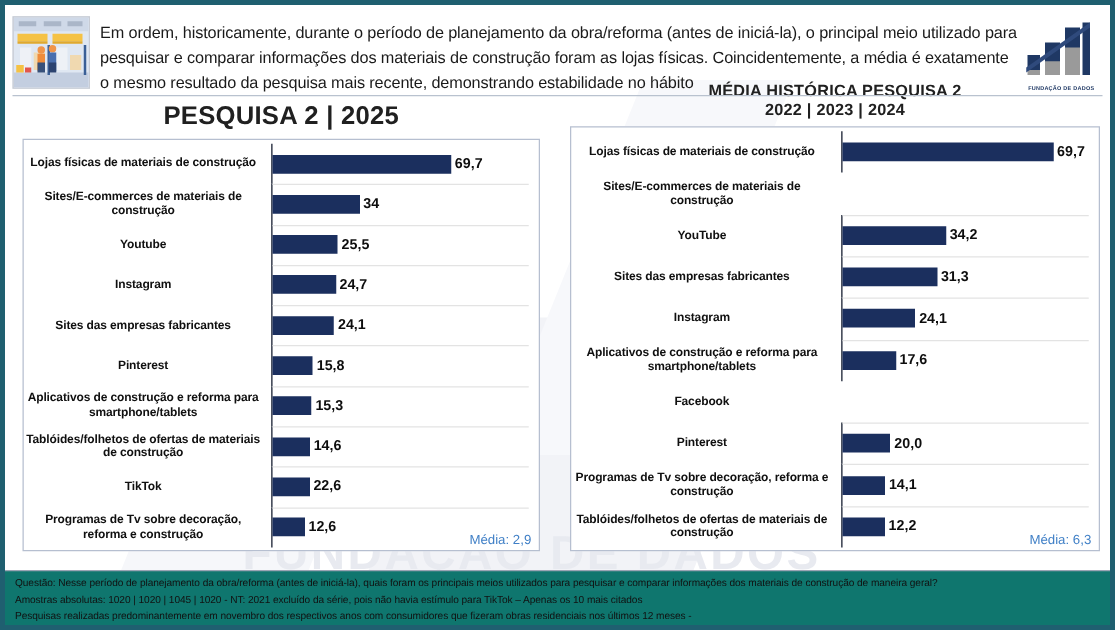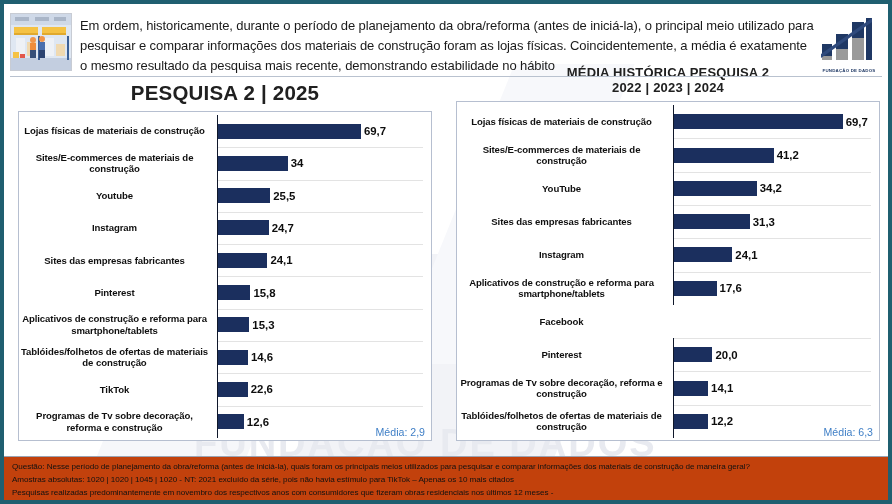--- a/index.html
+++ b/index.html
@@ -178,21 +178,21 @@
     font-size: 10.6px;
     color: #3f7fc6;
     white-space: nowrap;
   }
 
   
   .footer {
     position: absolute;
     left: 0; right: 0; bottom: 0;
     height: 44px;
-    background: #c2410c;
+    background: #0f766e;
     border-top: 1px solid #9aa4b4;
     padding: 4px 8px 0 8px;
     z-index: 4;
   }
   .footer-line {
     font-size: 8.1px;
     color: #111111;
     line-height: 1.58;
     white-space: nowrap;
     letter-spacing: -0.05px;
@@ -356,25 +356,20 @@
       <div class="rows" id="right-rows">
           <div class="row">
             <div class="row-label">Lojas físicas de materiais de construção</div>
             <div class="row-barwrap">
               <div class="bar" style="width: 168.674px; background: rgb(27, 47, 94);"></div>
               <span class="bar-value">69,7</span>
             </div>
           </div>
           <div class="row">
             <div class="row-label">Sites/E-commerces de materiais de construção</div>
-            <div class="row-barwrap">
-              <div class="gridline"></div>
-              <div class="bar" style="width: 99.704px; background: rgb(27, 47, 94);"></div>
-              <span class="bar-value">41,2</span>
-            </div>
           </div>
           <div class="row">
             <div class="row-label">YouTube</div>
             <div class="row-barwrap">
               <div class="gridline"></div>
               <div class="bar" style="width: 82.764px; background: rgb(27, 47, 94);"></div>
               <span class="bar-value">34,2</span>
             </div>
           </div>
           <div class="row">

